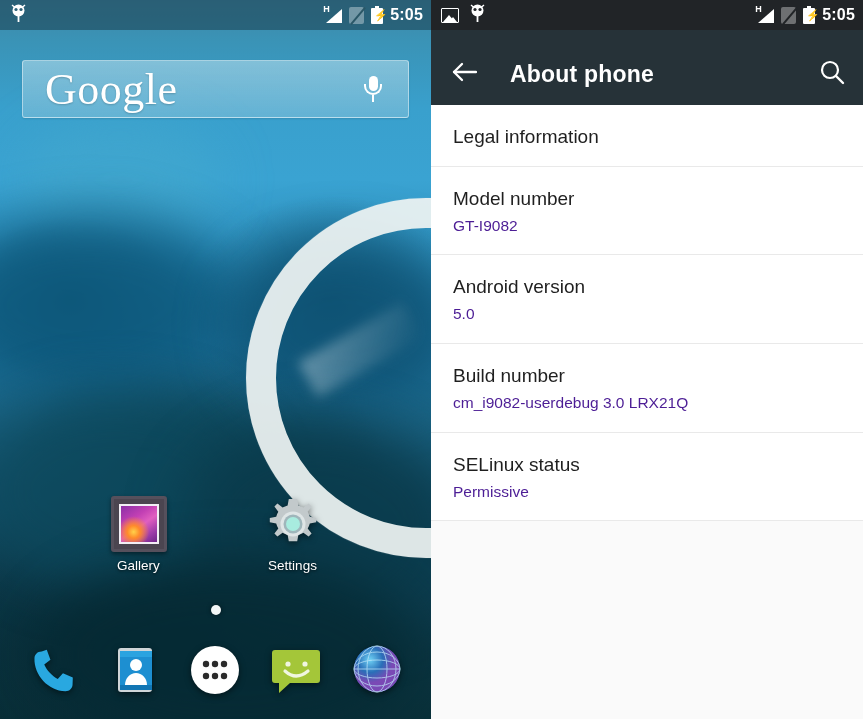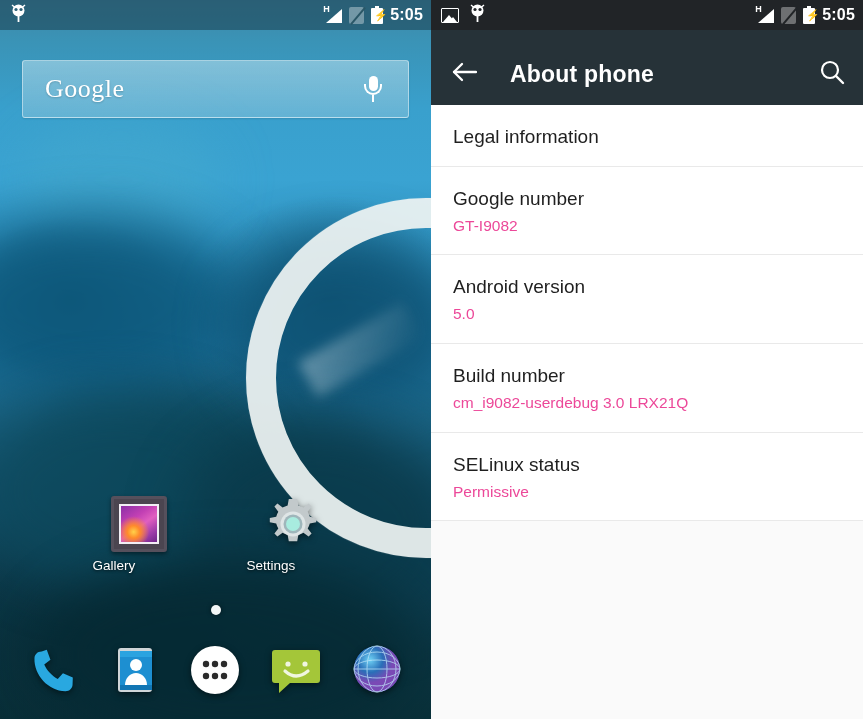--- a/index.html
+++ b/index.html
@@ -113,38 +113,38 @@
     width:387px; height:58px;
     background:linear-gradient(to bottom, rgba(190,225,238,.55), rgba(150,200,220,.45));
     border:1px solid rgba(255,255,255,.45);
     border-radius:3px;
     display:flex; align-items:center;
     box-shadow:0 1px 2px rgba(0,0,0,.12);
   }
   .glogo {
     margin-left:22px;
     font-family:"Liberation Serif", serif;
-    font-size:26px; color:#ffffff; letter-spacing:.5px;
+    font-size:44px; color:#ffffff; letter-spacing:.5px;
     text-shadow:0 1px 2px rgba(0,0,0,.2);
   }
   .mic { margin-left:auto; margin-right:26px; width:18px; height:30px; position:relative; }
   .mic .cap2 {
     position:absolute; left:5px; top:2px; width:9px; height:15px;
     background:#fff; border-radius:5px;
   }
   .mic .arc {
     position:absolute; left:0px; top:10px; width:18px; height:11px;
     border:2.2px solid #fff; border-top:none;
     border-radius:0 0 12px 12px;
   }
   .mic .stem { position:absolute; left:8px; top:21px; width:2.2px; height:7px; background:#fff; }
 
   
   .apps { position:absolute; left:0; right:0; top:496px; display:flex; justify-content:center; gap:62px; }
-  .app { width:92px; text-align:left; }
+  .app { width:92px; text-align:center; }
   .app .label {
     margin-top:6px; font-size:13.5px; color:#ffffff;
     text-shadow:0 1px 3px rgba(0,0,0,.75);
   }
   .icon-gallery {
     width:56px; height:56px; margin:0 auto;
     background:#4b4550;
     border:3px solid #56505c;
     border-radius:3px;
     padding:5px;
@@ -220,21 +220,21 @@
   .appbar .spacer { flex:1; }
 
   .list { background:#fff; }
   .row {
     padding:20px 22px 18px 22px;
     border-bottom:1px solid #e9e9e9;
     background:#fff;
   }
   .row .rtitle { font-size:19px; color:#1f1f1f; line-height:1.25; }
   .row .rsub {
-    font-size:15.5px; color:#ec4899; margin-top:5px; line-height:1.35;
+    font-size:15.5px; color:#4c1d95; margin-top:5px; line-height:1.35;
   }
   .row.partial { padding-bottom:17px; }
   .rsub-line { display:block; }
 </style>
 </head>
 <body>
 
 <div class="screens">
 
   <div class="home">
@@ -426,21 +426,21 @@
       </span>
     </div>
 
     <div class="list">
 
       <div class="row partial">
         <div class="rtitle">Legal information</div>
       </div>
 
       <div class="row">
-        <div class="rtitle">Google number</div>
+        <div class="rtitle">Model number</div>
         <div class="rsub">GT-I9082</div>
       </div>
 
       <div class="row">
         <div class="rtitle">Android version</div>
         <div class="rsub">5.0</div>
       </div>
 
 
       <div class="row">

